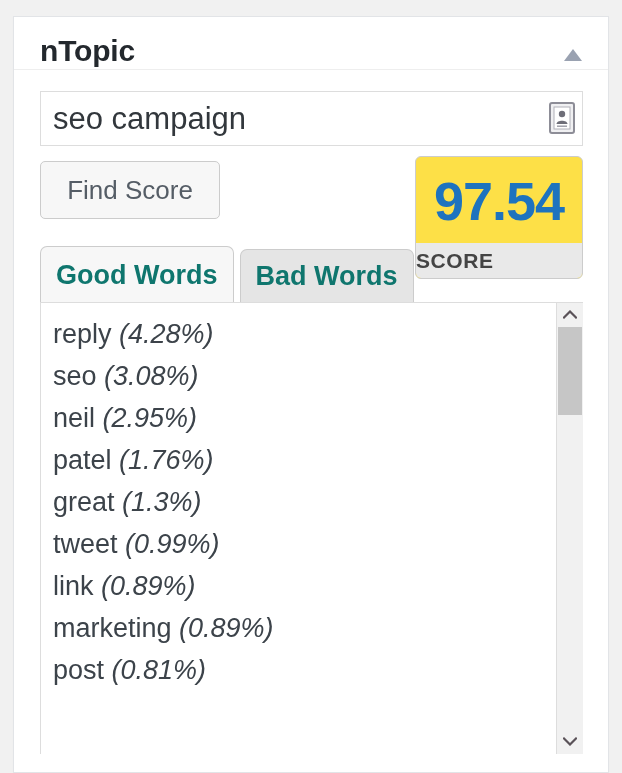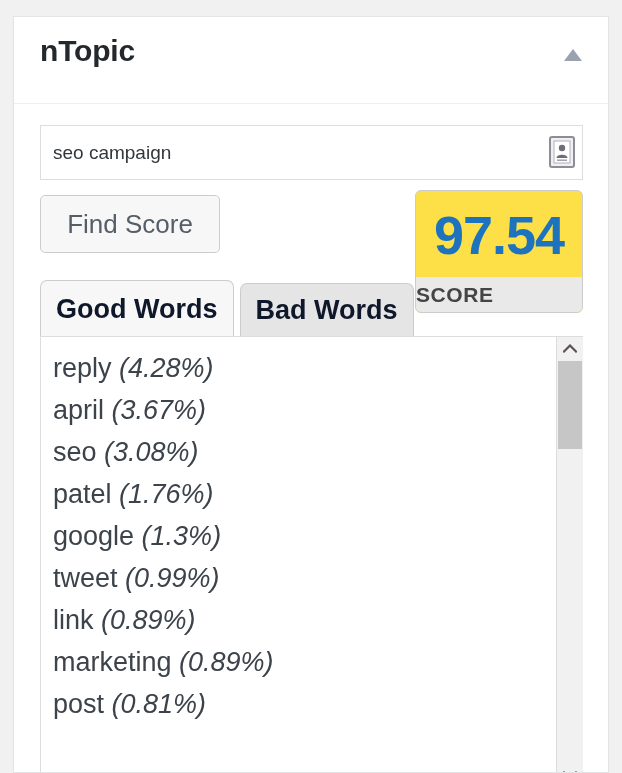--- a/index.html
+++ b/index.html
@@ -24,21 +24,21 @@
     background: #ffffff;
     border: 1px solid #e2e4e7;
     box-sizing: border-box;
     box-shadow: 0 1px 1px rgba(0,0,0,0.04);
     overflow: hidden;
   }
 
   
   #widget-header {
     position: relative;
-    height: 87px;
+    height: 53px;
     border-bottom: 1px solid #eeeeee;
     box-sizing: border-box;
     padding-left: 32px;
   }
   #widget-title {
     position: absolute;
     left: 26px;
     top: 17px;
     font-size: 30px;
     font-weight: bold;
@@ -78,21 +78,21 @@
     width: 543px;
     height: 55px;
   }
   #keyword-input {
     width: 100%;
     height: 100%;
     box-sizing: border-box;
     border: 1px solid #dddddd;
     background: #ffffff;
     font-family: "Liberation Sans", sans-serif;
-    font-size: 19px;
+    font-size: 31px;
     color: #32373c;
     padding: 0 46px 0 12px;
     outline: none;
     border-radius: 0;
   }
   #contact-picker-icon {
     position: absolute;
     right: 8px;
     top: 11px;
     width: 26px;
@@ -157,21 +157,21 @@
     height: 56px;
     display: flex;
     align-items: flex-end;
   }
   .tab {
     height: 53px;
     line-height: 53px;
     padding: 0 15px;
     font-size: 27px;
     font-weight: bold;
-    color: #0f172a;
+    color: #0f766e;
     border: 1px solid #cccccc;
     border-bottom: none;
     border-radius: 7px 7px 0 0;
     box-sizing: border-box;
     cursor: pointer;
     white-space: nowrap;
   }
   .tab.active {
     background: #f7f7f7;
     height: 56px;
@@ -289,24 +289,24 @@
     </div>
 
     <div id="tabs">
       <div class="tab active">Good Words</div>
       <div class="tab inactive">Bad Words</div>
     </div>
 
     <div id="word-list-panel">
       <div id="word-list">
           <div class="word-row"><span>reply</span><span class="pct"> (4.28%)</span></div>
-          <div class="word-row"><span>april</span><span class="pct"> (3.67%)</span></div>
           <div class="word-row"><span>seo</span><span class="pct"> (3.08%)</span></div>
+          <div class="word-row"><span>neil</span><span class="pct"> (2.95%)</span></div>
           <div class="word-row"><span>patel</span><span class="pct"> (1.76%)</span></div>
-          <div class="word-row"><span>google</span><span class="pct"> (1.3%)</span></div>
+          <div class="word-row"><span>great</span><span class="pct"> (1.3%)</span></div>
           <div class="word-row"><span>tweet</span><span class="pct"> (0.99%)</span></div>
           <div class="word-row"><span>link</span><span class="pct"> (0.89%)</span></div>
           <div class="word-row"><span>marketing</span><span class="pct"> (0.89%)</span></div>
           <div class="word-row"><span>post</span><span class="pct"> (0.81%)</span></div>
         </div>
 
       <div id="list-scrollbar">
         <div id="scroll-up-arrow" class="scroll-arrow">
           <svg width="14" height="9" viewBox="0 0 14 9">
             <path d="M1 7.5 L7 1.5 L13 7.5" fill="none" stroke="#5a5258" stroke-width="2.2" stroke-linecap="square"></path>

